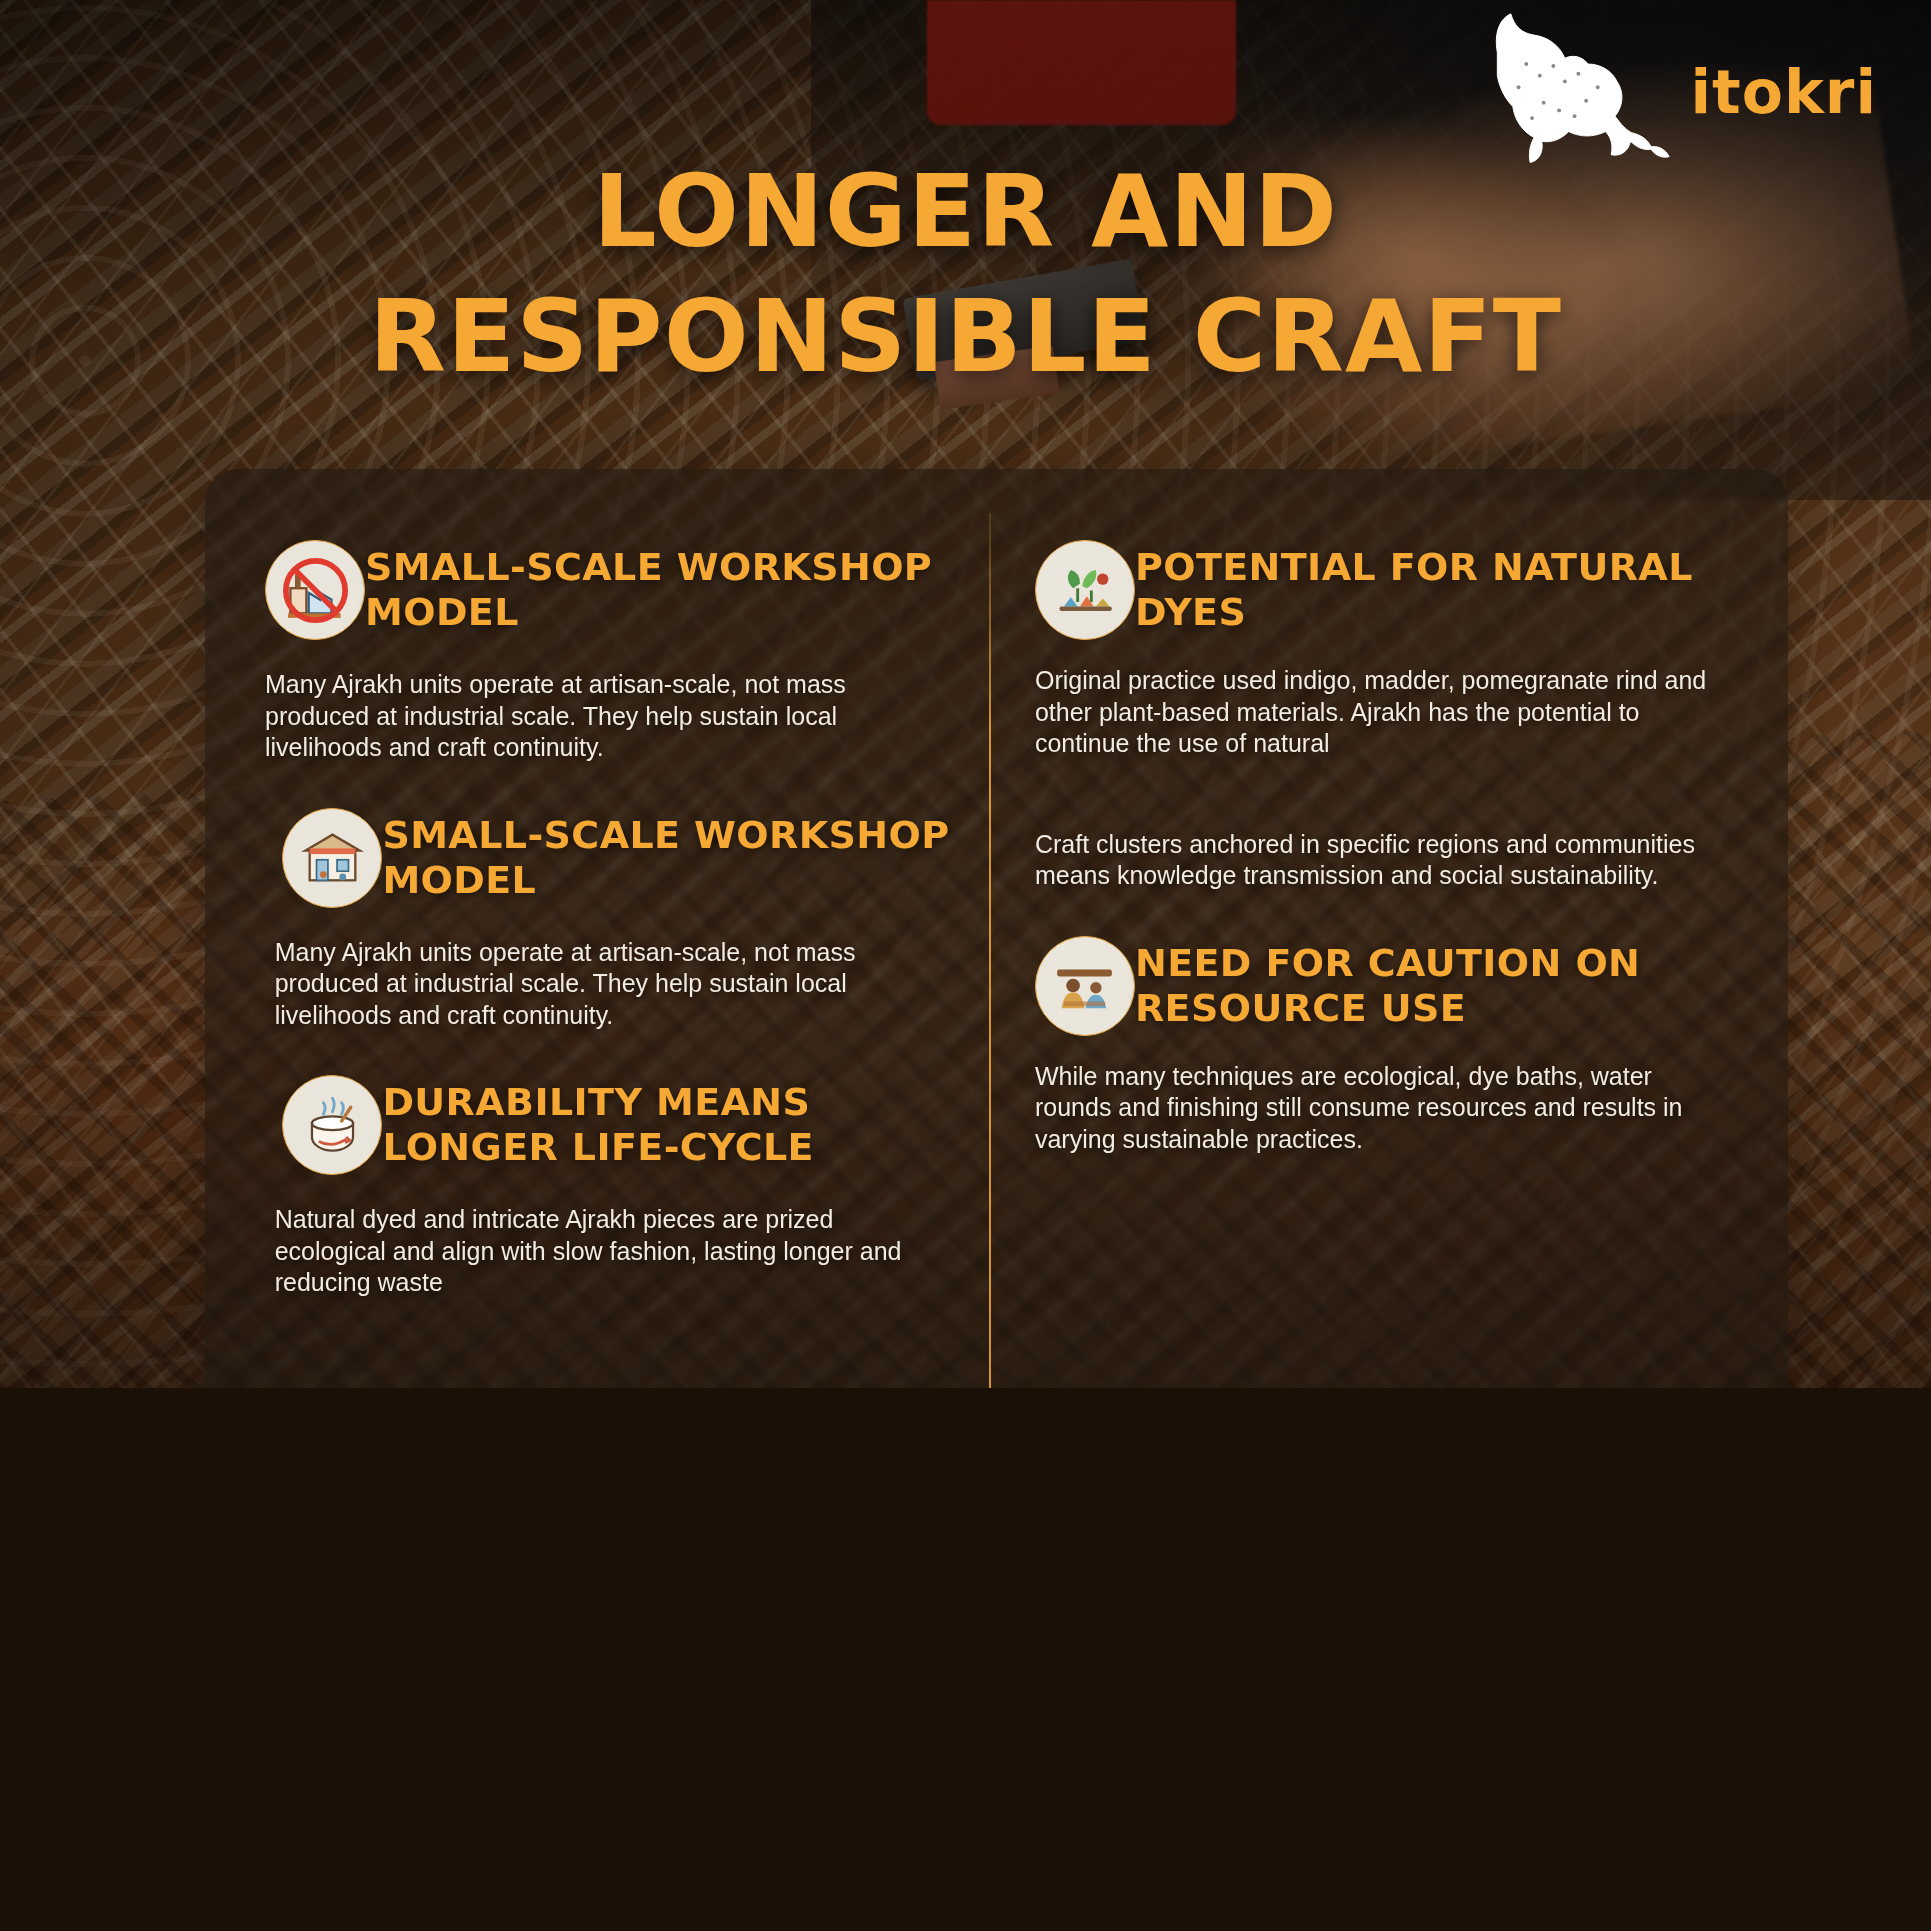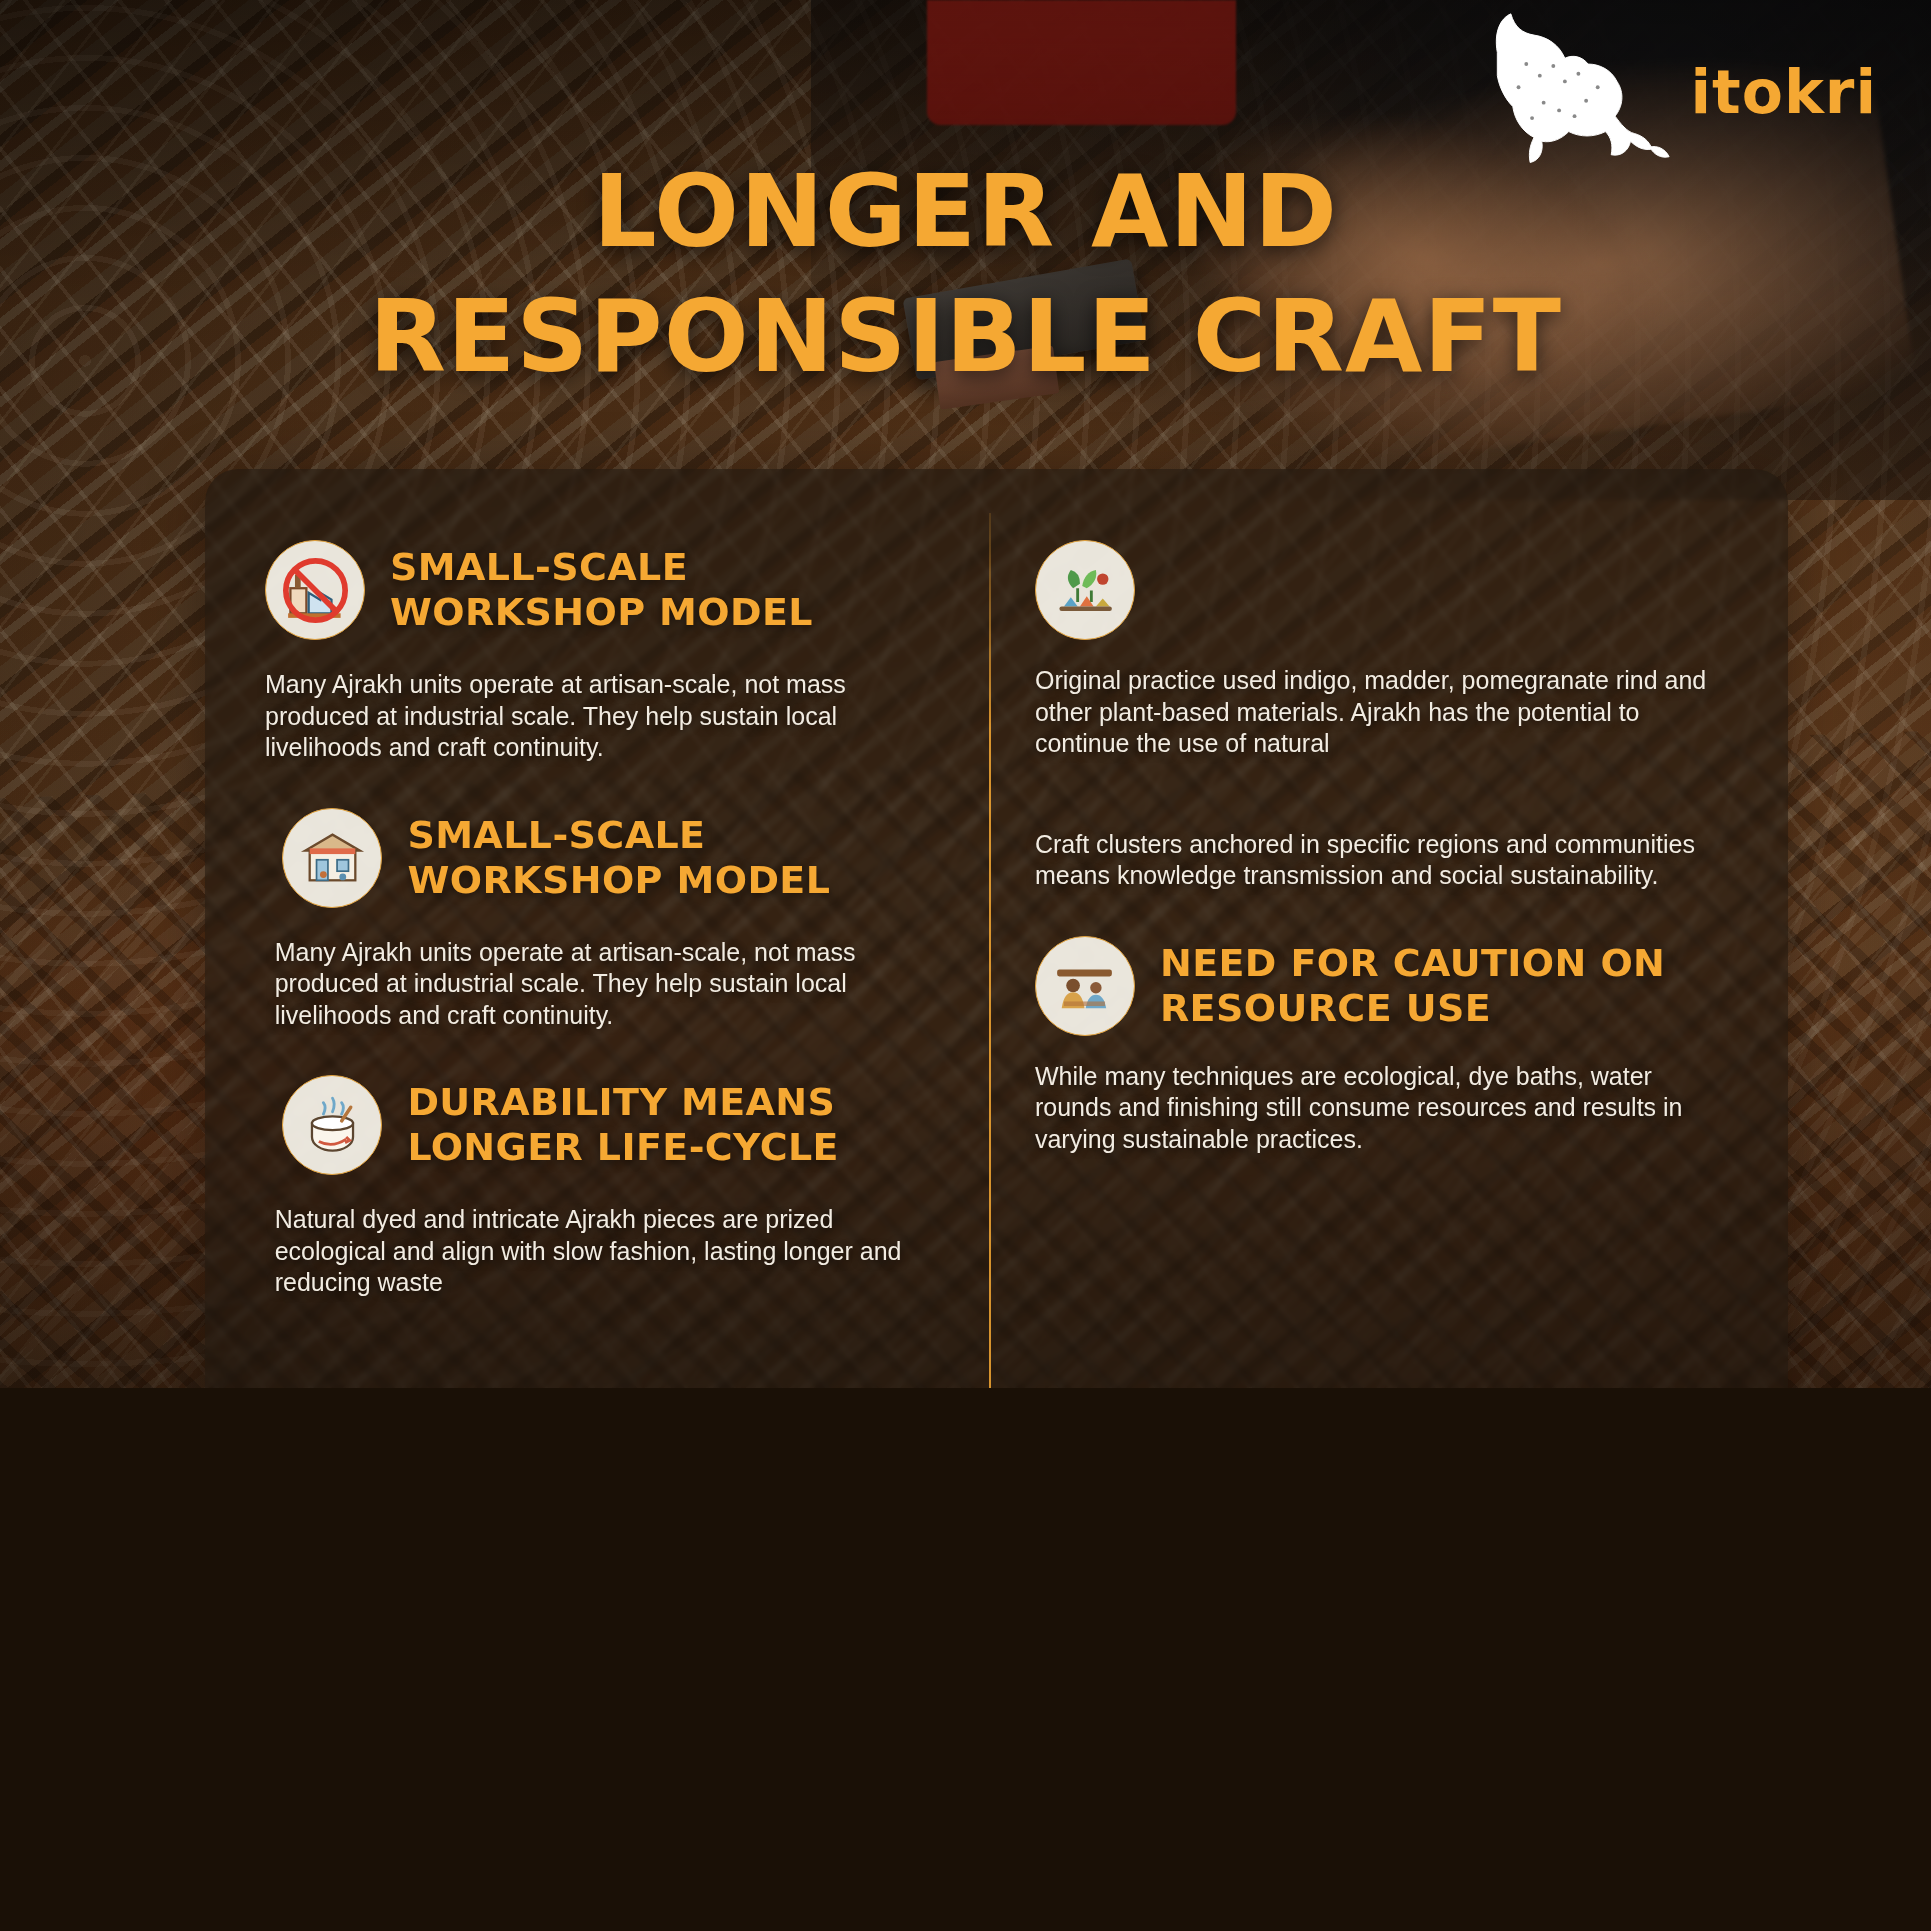--- a/index.html
+++ b/index.html
@@ -218,21 +218,20 @@
     margin: 44px 0 46px 0;
     background: linear-gradient(180deg, rgba(245,168,51,0.15), rgba(245,168,51,0.85) 18%, rgba(245,168,51,0.85) 82%, rgba(245,168,51,0.15));
   }
 
   .item { margin-bottom: 21px; }
   .item.sp1 { margin-bottom: 44px; }
 
   .item-head {
     display: flex;
     align-items: center;
-    gap: 25px;
   }
   .item-head.indent { padding-left: 17.4px; }
 
   .icon-circle {
     flex: 0 0 auto;
     width: 100px;
     height: 100px;
     border-radius: 50%;
     border: 1.9px solid #e0a03a;
     background: rgba(250,246,238,0.92);
@@ -388,20 +387,21 @@
               <path d="M30 28 q2 -12 12 -14 q2 10 -8 16 Z" fill="#6fbb58"></path>
               <path d="M26 30 v12" stroke="#3f7a36" stroke-width="2.5"></path>
               <path d="M38 32 v10" stroke="#3f7a36" stroke-width="2.5"></path>
               <path d="M14 46 l6 -8 6 8 Z" fill="#5aa3c7"></path>
               <path d="M28 46 l6 -9 6 9 Z" fill="#e0713f"></path>
               <path d="M42 46 l6 -7 6 7 Z" fill="#c8a93f"></path>
               <rect x="10" y="46" width="46" height="4" rx="2" fill="#7a5a3a"></rect>
               <circle cx="48" cy="22" r="5" fill="#c0452f"></circle>
             </svg>
           </span>
+          <span class="item-title">POTENTIAL FOR NATURAL DYES</span>
         </div>
         <p class="item-body">Original practice used indigo, madder, pomegranate rind and other plant-based materials. Ajrakh has the potential to continue the use of natural</p>
       </div>
 
       <div class="item sp1">
         <p class="item-body">Craft clusters anchored in specific regions and communities means knowledge transmission and social sustainability.</p>
       </div>
 
       <div class="item">
         <div class="item-head">

